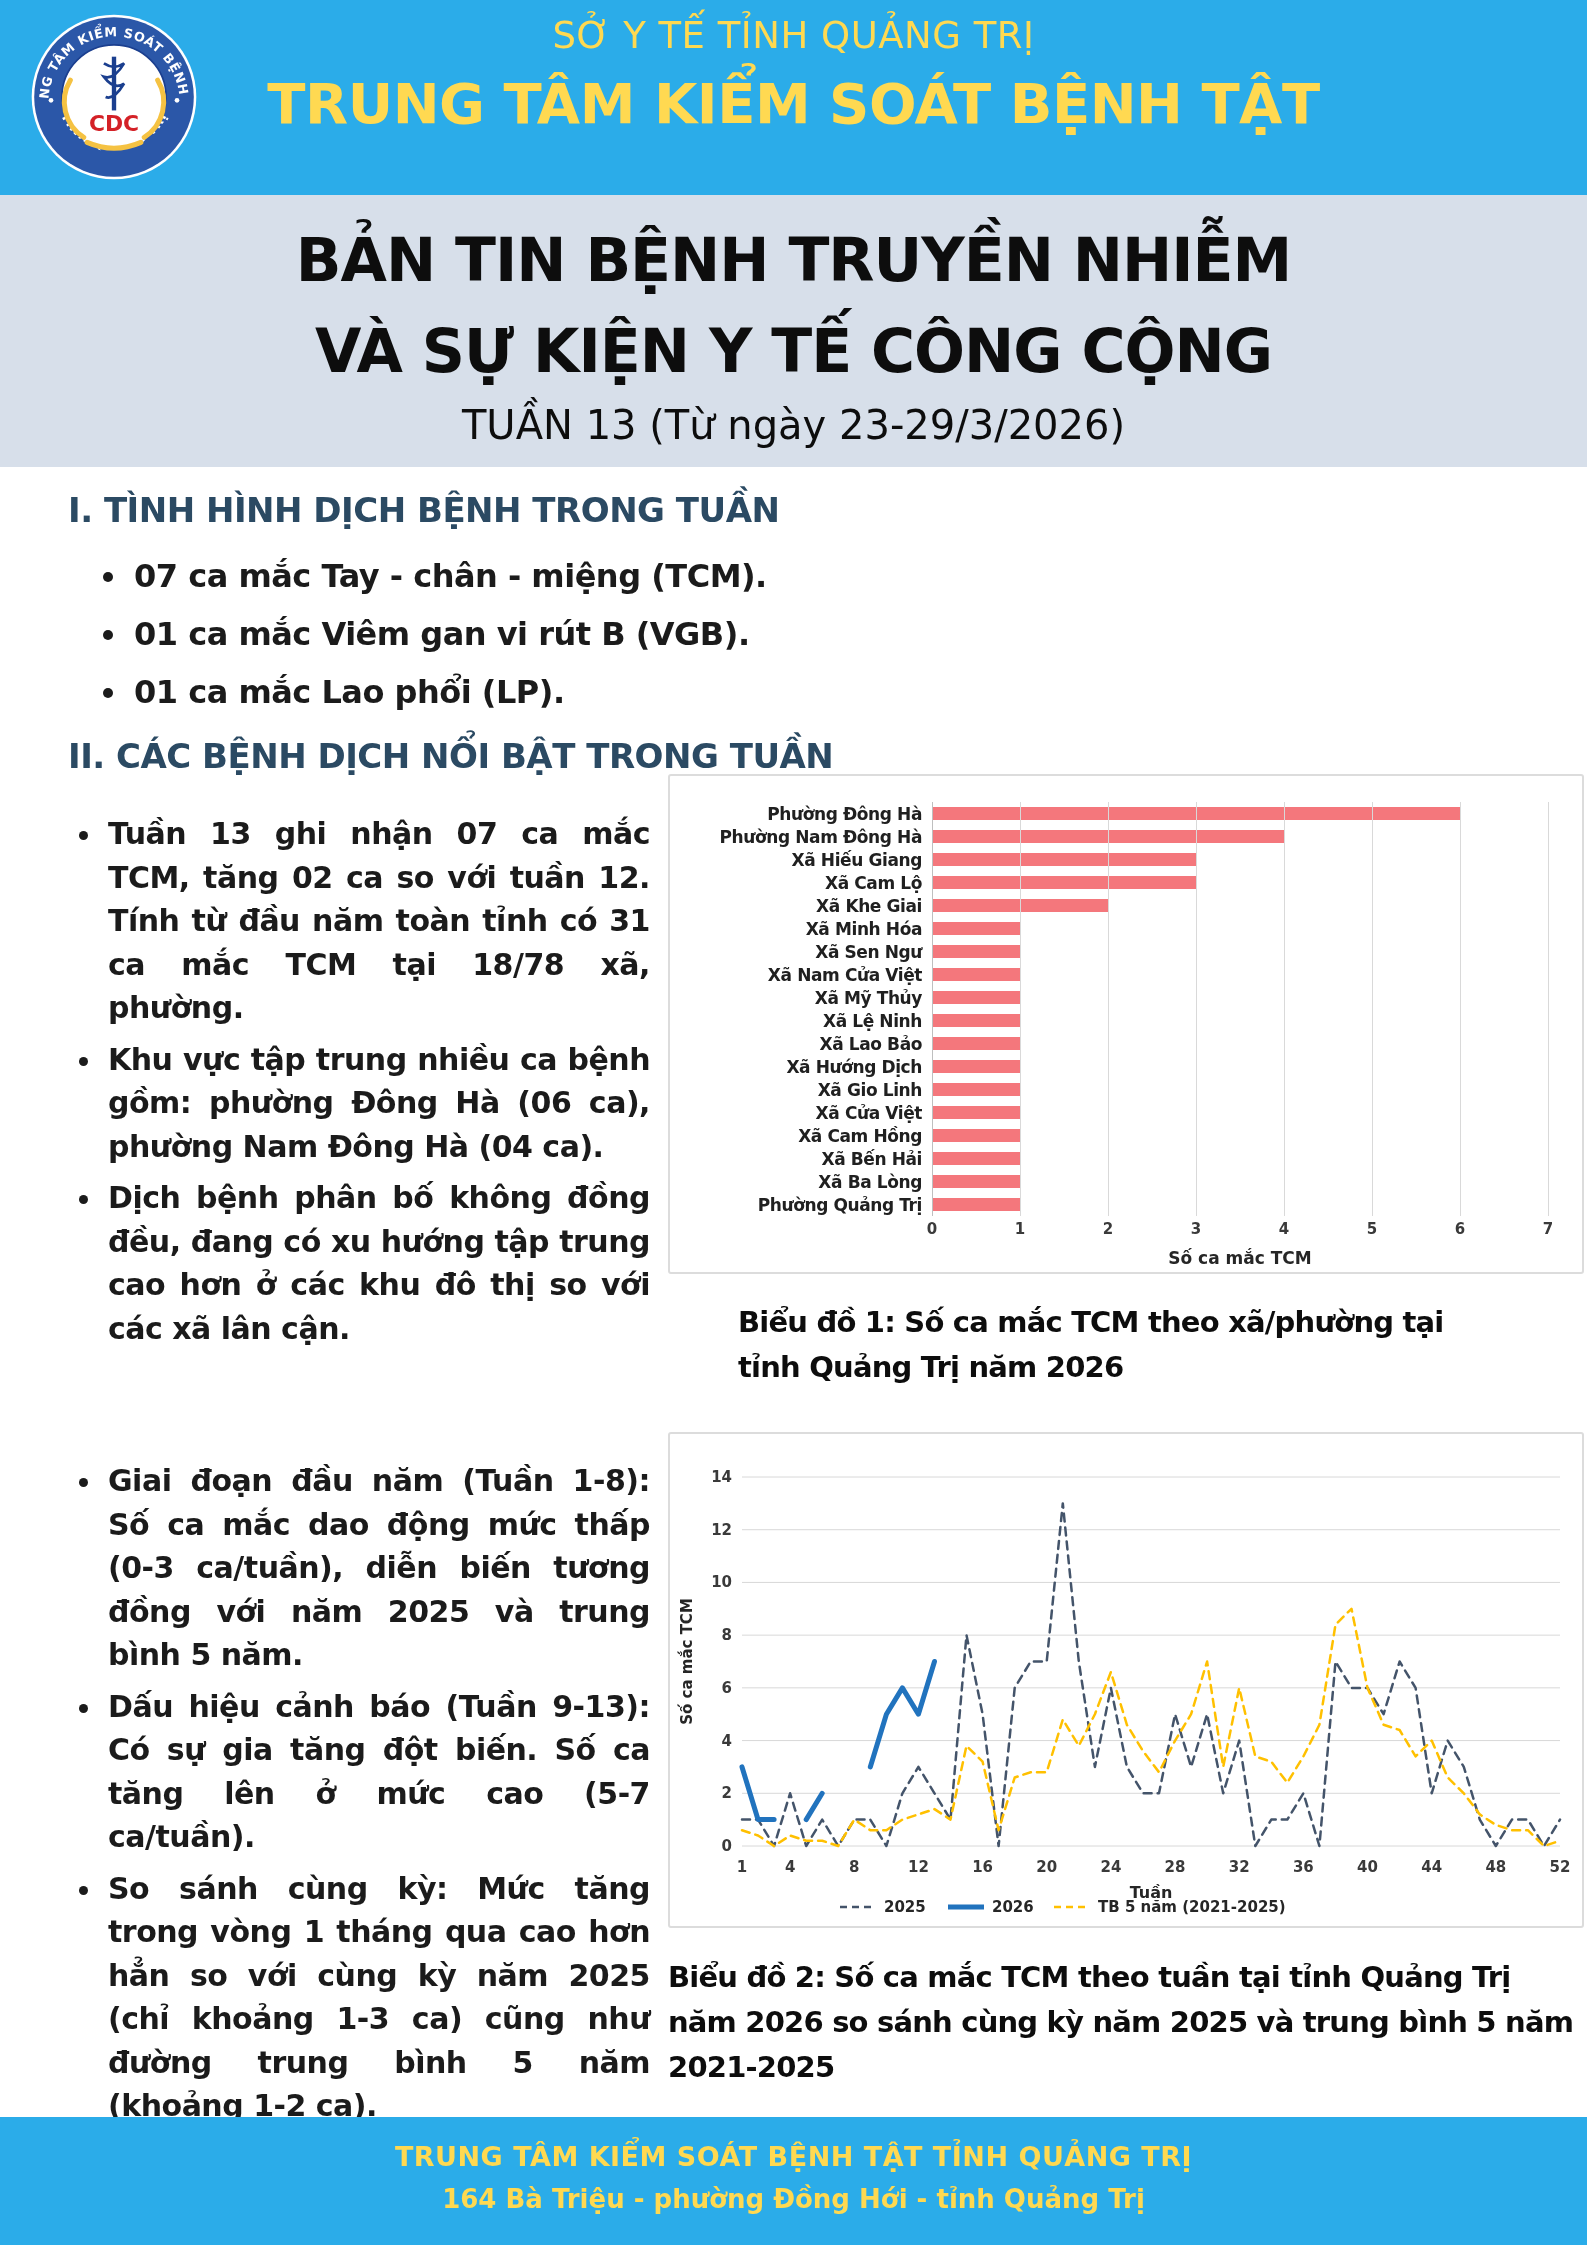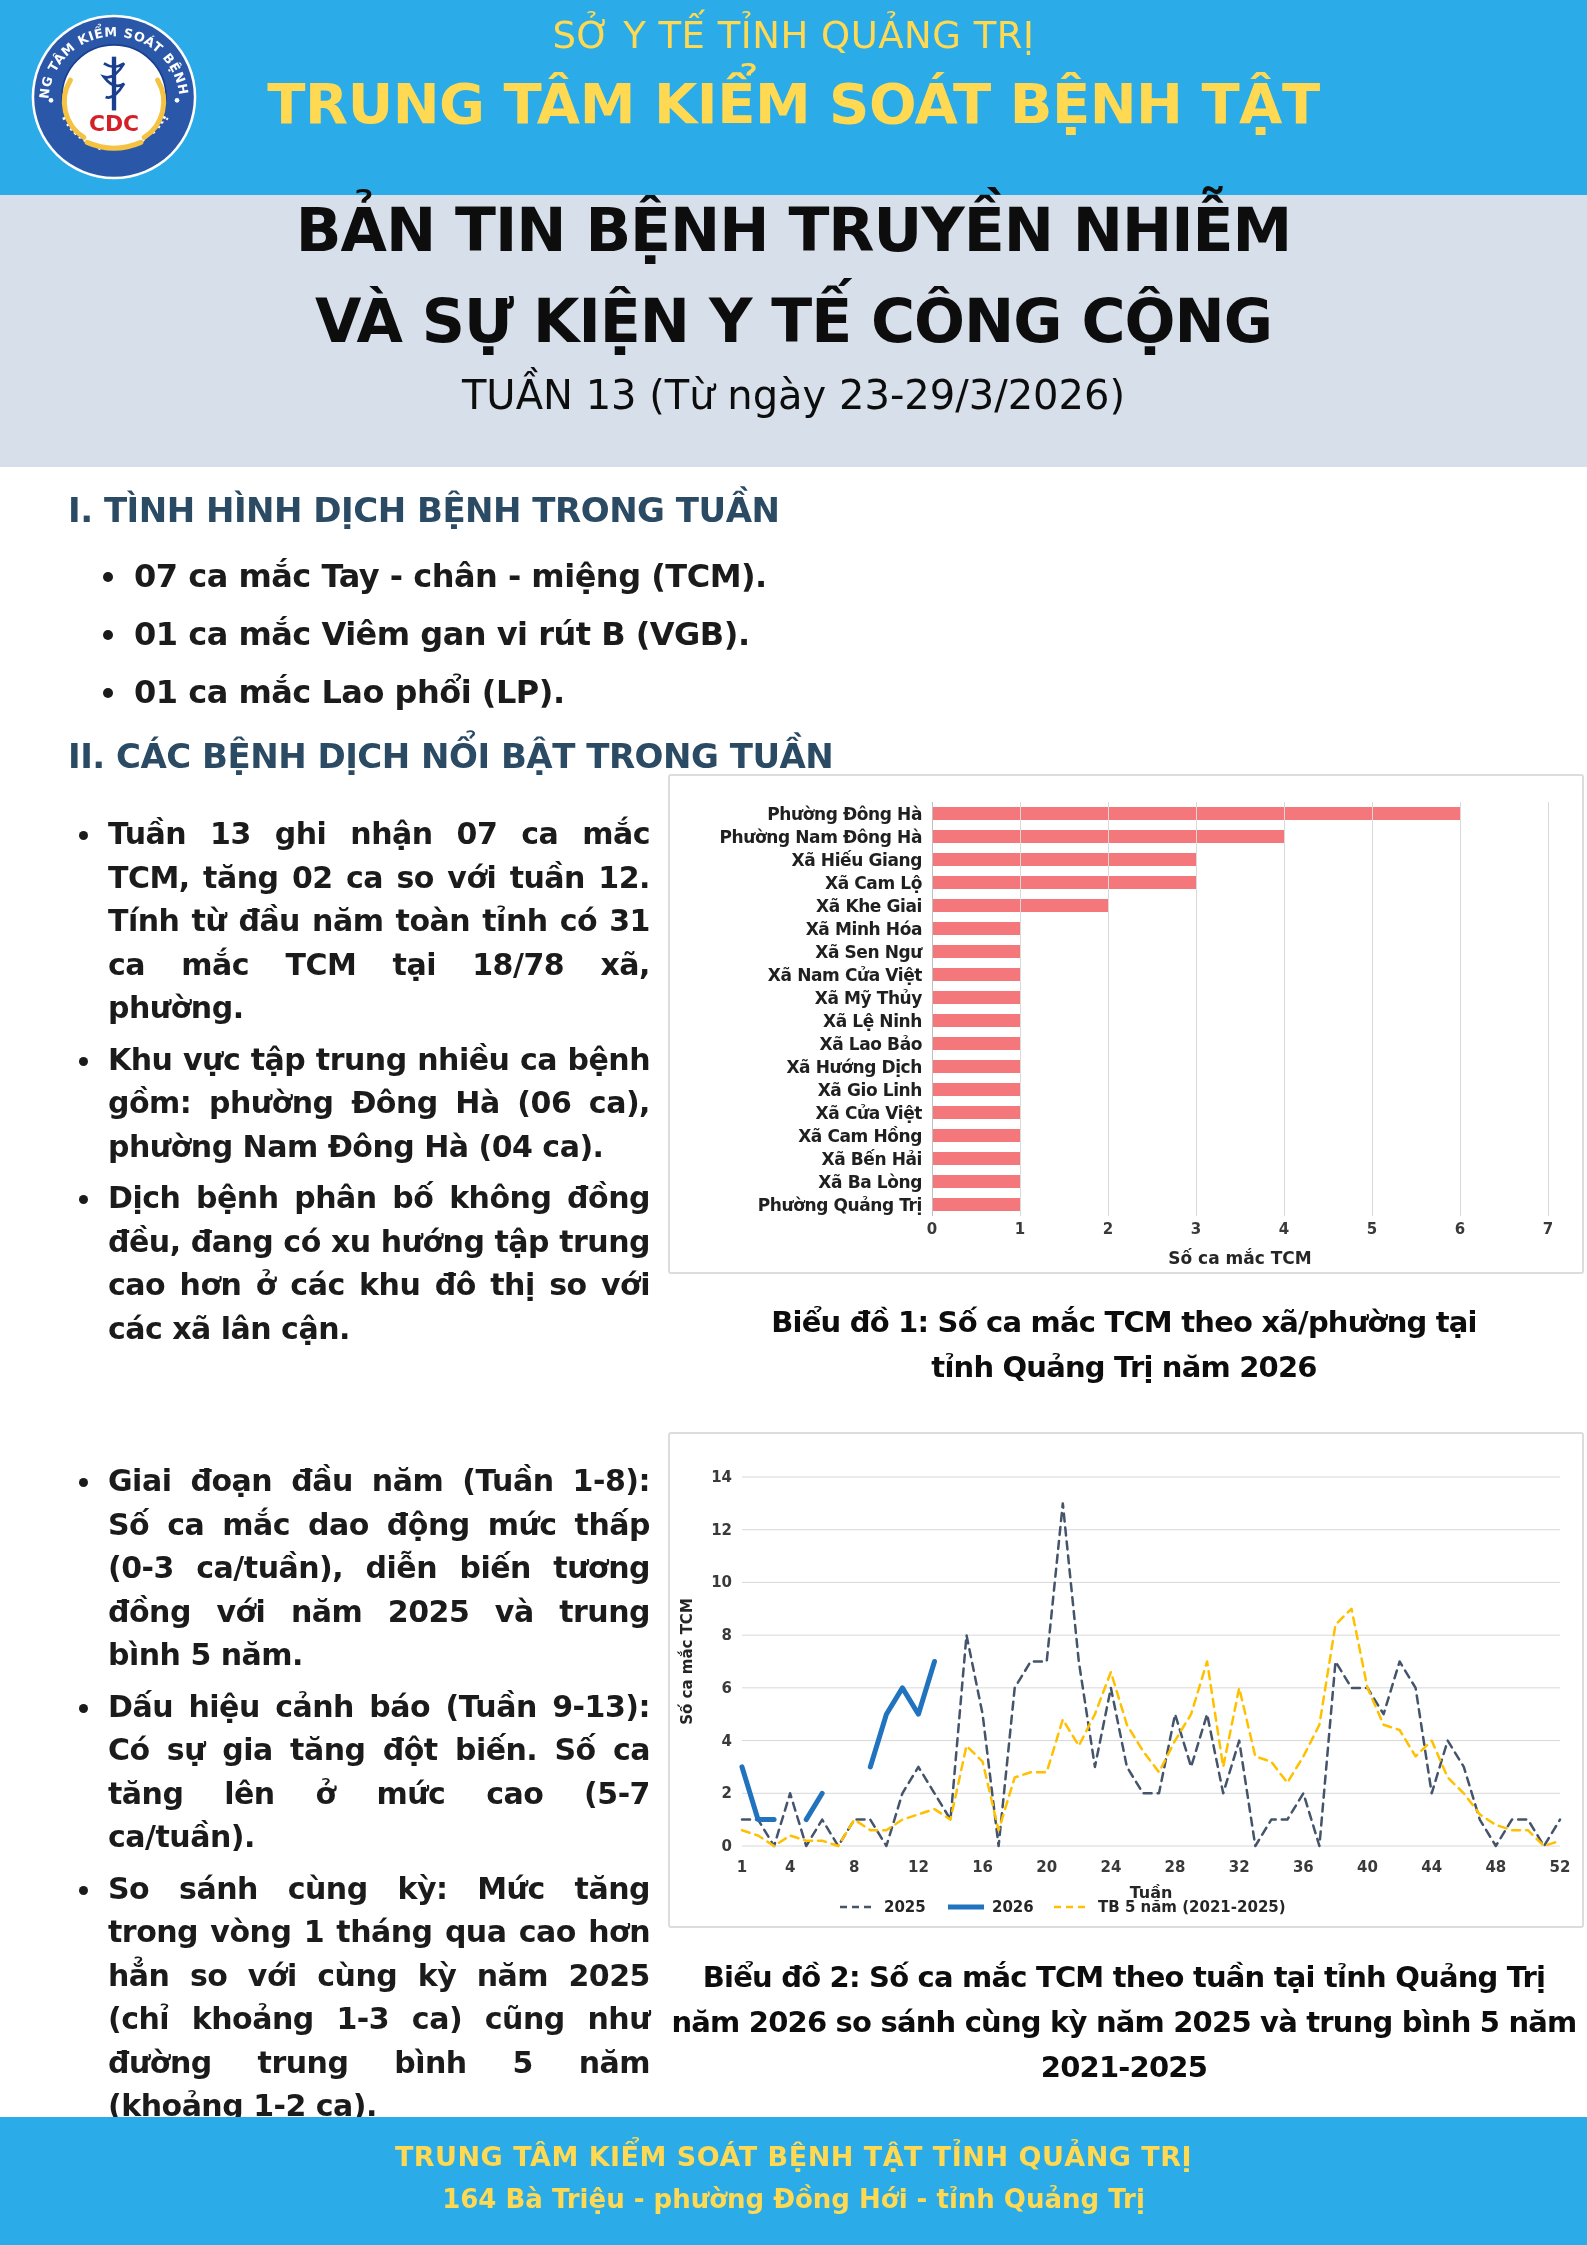--- a/index.html
+++ b/index.html
@@ -7,36 +7,36 @@
   .page{position:relative;width:1587px;height:2245px;background:#ffffff;overflow:hidden;
         font-family:"DejaVu Sans","Liberation Sans",sans-serif;color:#1b1b1b;}
   
   .header{position:absolute;left:0;top:0;width:1587px;height:195px;background:#2BACE9;}
   .logo{position:absolute;left:30px;top:13px;width:168px;height:168px;}
   .header-titles{position:absolute;left:0;top:0;width:100%;text-align:center;}
   .hdr-dept{margin-top:14px;font-size:37px;font-weight:normal;color:#FFD951;letter-spacing:.5px;}
   .hdr-org{margin-top:14px;font-size:56px;font-weight:bold;color:#FFD951;letter-spacing:-.5px;}
   
   .banner{position:absolute;left:0;top:195px;width:1587px;height:272px;background:#D7DFEA;text-align:center;color:#0d0d0d;}
-  .bn1{font-size:60px;font-weight:bold;letter-spacing:-1px;}
+  .bn1{margin-top:30px;font-size:60px;font-weight:bold;letter-spacing:-1px;}
   .bn2{margin-top:21px;font-size:60px;font-weight:bold;letter-spacing:-1px;}
   .bn3{margin-top:16px;font-size:40px;font-weight:500;}
   
   .sec-heading{position:absolute;left:48px;font-size:34px;font-weight:bold;color:#2B4A63;letter-spacing:-.5px;margin-left:20px;}
   .bullets{margin:12px;padding:0 0 0 70px;list-style:disc;}
   .bullets li{font-size:32px;font-weight:bold;color:#1b1b1b;padding-left:4px;margin-bottom:20px;letter-spacing:-.5px;}
   .sec1-list{position:absolute;left:48px;top:545px;width:980px;}
   .col-left{position:absolute;left:48px;width:614px;}
   .col-left .bullets li{font-size:30px;line-height:1.45;text-align:justify;margin-bottom:8px;}
   .col-left .bullets{padding-left:44px;}
   
   .card{position:absolute;background:#fff;border:2px solid #DCDCDC;border-radius:3px;}
   .chart1-card{left:668px;top:774px;width:912px;height:496px;}
   .chart2-card{left:668px;top:1432px;width:912px;height:492px;}
-  .caption{position:absolute;left:668px;width:912px;text-align:center;font-size:29px;font-weight:bold;
+  .caption{position:absolute;left:668px;width:912px;font-size:29px;font-weight:bold;
            color:#0d0d0d;line-height:1.55;letter-spacing:-.8px;}
   .caption1{top:1300px;padding:0 70px;width:772px;}
   .caption2{top:1955px;}
   
   .c1-body{position:absolute;left:24px;top:26px;right:34px;height:414px;display:flex;}
   .c1-labels{width:238px;}
   .c1-label{height:23px;display:flex;align-items:center;justify-content:flex-end;
             padding-right:10px;font-size:17px;font-weight:bold;color:#202020;white-space:nowrap;letter-spacing:-.4px;}
   .c1-plot{position:relative;flex:1;}
   .c1-grid{position:absolute;top:0;bottom:0;width:1px;background:#D9D9D9;}

